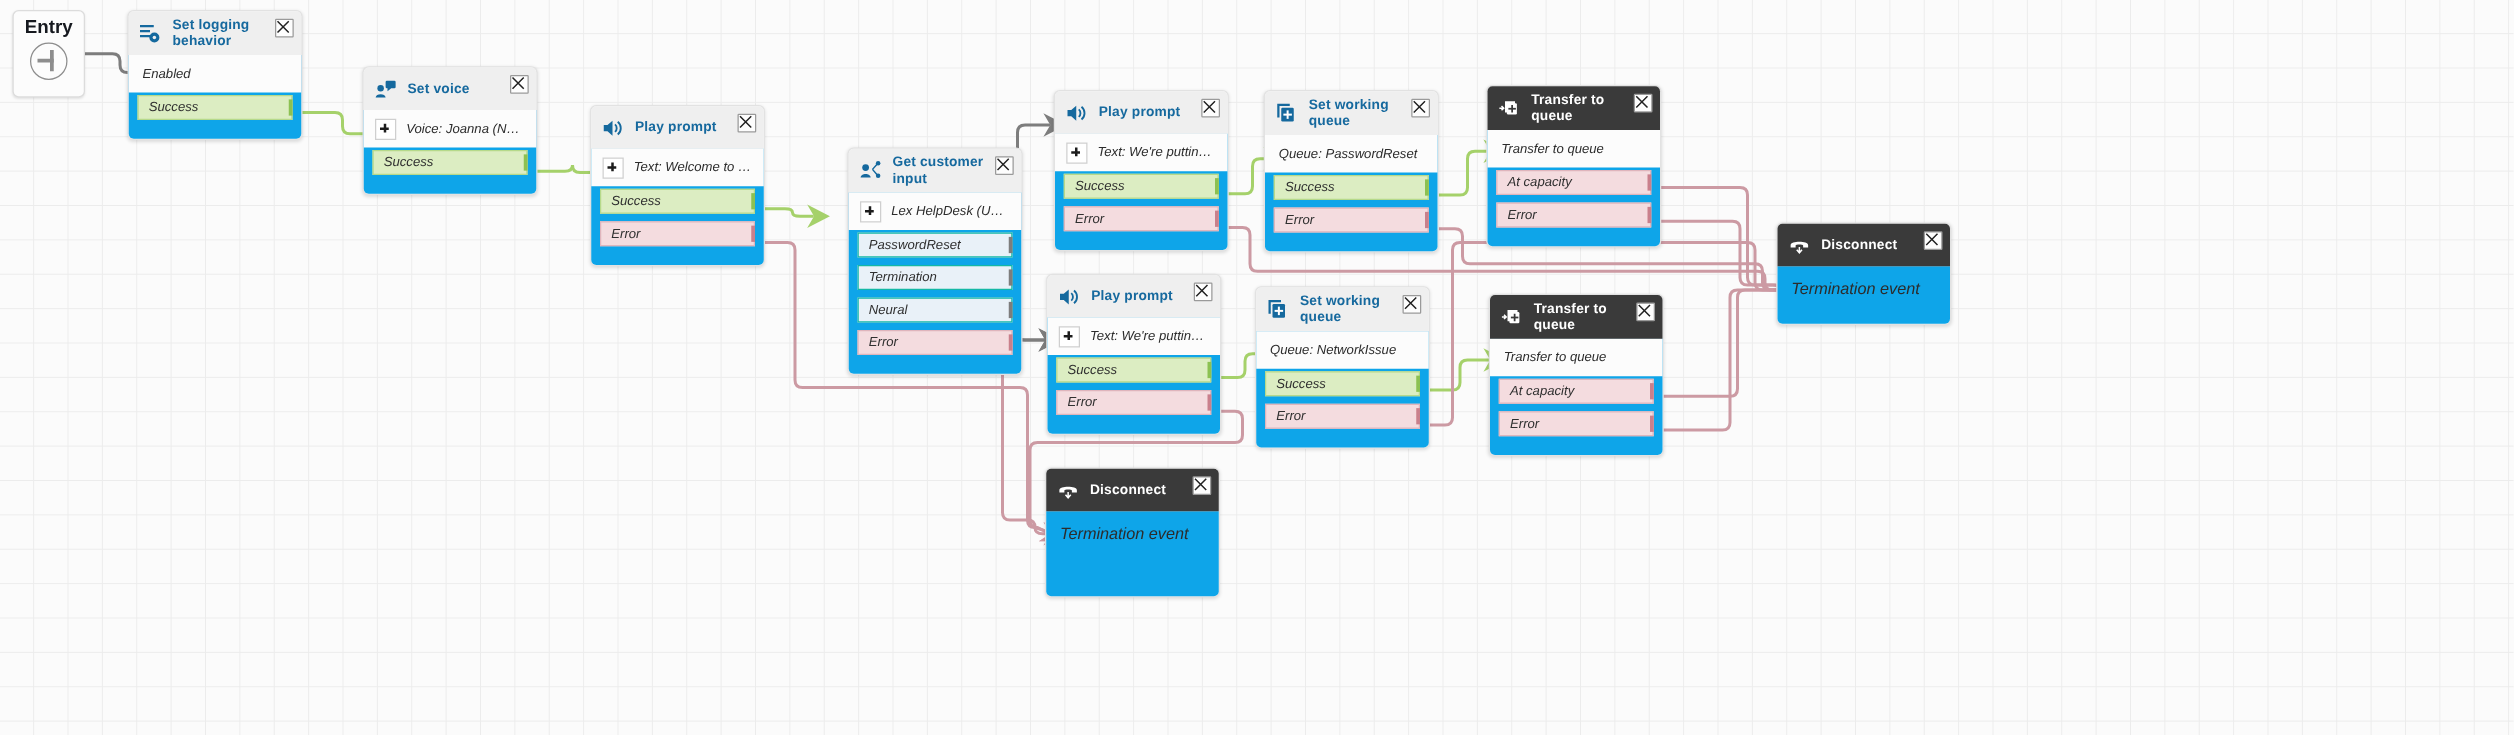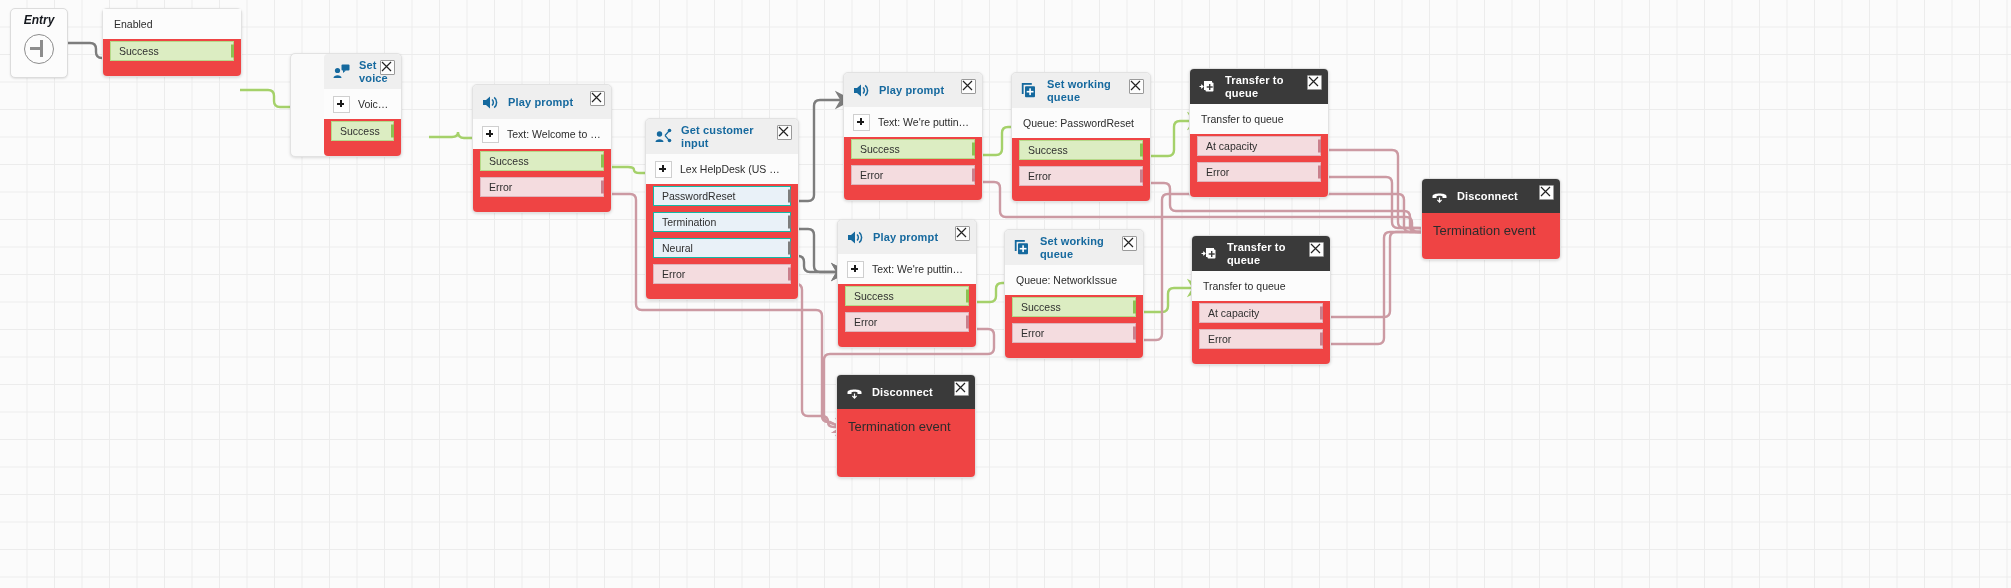--- a/index.html
+++ b/index.html
@@ -36,24 +36,23 @@
     background: #fcfcfc;
     border: 1px solid #dcdcdc;
     border-radius: 5px;
     box-shadow: 0 1px 2px rgba(0,0,0,.10);
     z-index: 5;
   }
   .entry-label {
     position: absolute;
     top: 4px; left: 0; right: 0;
     text-align: center;
-    font-size: 12px;
+    font-size: 15px;
     font-weight: bold;
     color: #16191f;
-    font-style: italic;
   }
   .entry-glyph {
     position: absolute;
     left: 13px; top: 25px;
     width: 28px; height: 28px;
     border: 1.4px solid #8d8d8d;
     border-radius: 50%;
   }
   .entry-glyph:before {
     content: "";
@@ -112,23 +111,24 @@
     position: absolute;
     right: 6px; top: 6px;
     width: 13px; height: 13px;
     border: 1px solid #9a9a9a;
     background: #fdfdfd;
     border-radius: 1px;
     cursor: pointer;
   }
   .close-btn svg { display:block; }
   .node-body {
-    background: #ef4444;
+    background: #0ea5e9;
     border-radius: 0 0 4px 4px;
     padding-bottom: 9px;
+    font-style: italic;
   }
   .node-param {
     display: flex;
     align-items: center;
     min-height: 30px;
     padding: 4px 9px 4px 9px;
     font-size: 10.5px;
     color: #2c2c2c;
     background: #fcfcfc;
     box-sizing: border-box;
@@ -251,34 +251,51 @@
       <path d="M 1330,344 L 1378,344 Q 1384,344 1384,338 L 1384,238 Q 1384,232 1390,232 L 1428,232" stroke="#cc9aa3" marker-end="url(#ah-red)"></path>
     </g>
   </svg>
 
   <div class="entry" style="left:10px; top:8px;">
     <div class="entry-label">Entry</div>
     <div class="entry-glyph"></div>
   </div>
 
   <div class="node" style="left:102px; top:8px; width:140px;">
+    <div class="node-header">
+      <span class="node-icon">
+        <svg width="17" height="17" viewBox="0 0 17 17">
+          <rect x="0" y="2" width="11" height="1.8" fill="#15699e"></rect>
+          <rect x="0" y="6" width="8" height="1.8" fill="#15699e"></rect>
+          <rect x="0" y="10" width="10" height="1.8" fill="#15699e"></rect>
+          <circle cx="11.5" cy="12" r="4" fill="#15699e"></circle>
+          <circle cx="11.5" cy="12" r="1.4" fill="#efefef"></circle>
+        </svg>
+      </span>
+      <span class="node-title">Set logging behavior</span>
+      <span class="close-btn">
+        <svg width="11" height="11" viewBox="0 0 11 11">
+            <path d="M1,1 L10,10 M10,1 L1,10" stroke="#222" stroke-width="1.2"></path>
+          </svg>
+      </span>
+    </div>
     <div class="node-body">
       <div class="node-param" style="padding-left:11px;">
         <span class="param-text">Enabled</span>
       </div>
       <div class="ports">
         <div class="port success">
           <span>Success</span>
           <span class="port-stub"></span>
         </div>
       </div>
     </div>
   </div>
 
-  <div class="node" style="left:290px; top:53px; width:112px;padding-left:33px;">
+  <div class="node" style="left:290px; top:53px; width:140px;">
     <div class="node-header">
       <span class="node-icon">
         <svg width="17" height="17" viewBox="0 0 17 17">
           <circle cx="4.5" cy="7.5" r="2.6" fill="#15699e"></circle>
           <path d="M0.5,15 C0.5,11.4 8.5,11.4 8.5,15 Z" fill="#15699e"></path>
           <rect x="8.5" y="1.5" width="8" height="6" rx="1" fill="#15699e"></rect>
           <path d="M10,7 L10,10 L13,7.5 Z" fill="#15699e"></path>
         </svg>
       </span>
       <span class="node-title">Set voice</span>
@@ -329,21 +346,21 @@
           <span class="port-stub"></span>
         </div>
         <div class="port error">
           <span>Error</span>
           <span class="port-stub"></span>
         </div>
       </div>
     </div>
   </div>
 
-  <div class="node" style="left:645px; top:118px; width:154px;">
+  <div class="node" style="left:678px; top:118px; width:140px;">
     <div class="node-header">
       <span class="node-icon">
         <svg width="17" height="17" viewBox="0 0 17 17">
           <circle cx="4.5" cy="6" r="2.7" fill="#15699e"></circle>
           <path d="M0.5,14 C0.5,10.2 8.5,10.2 8.5,14 Z" fill="#15699e"></path>
           <circle cx="14.5" cy="2.5" r="1.8" fill="#15699e"></circle>
           <circle cx="14.5" cy="12.5" r="1.8" fill="#15699e"></circle>
           <path d="M10,7.5 L14,3 M10,7.5 L14,12.2" stroke="#15699e" stroke-width="1.2" fill="none"></path>
         </svg>
       </span>

